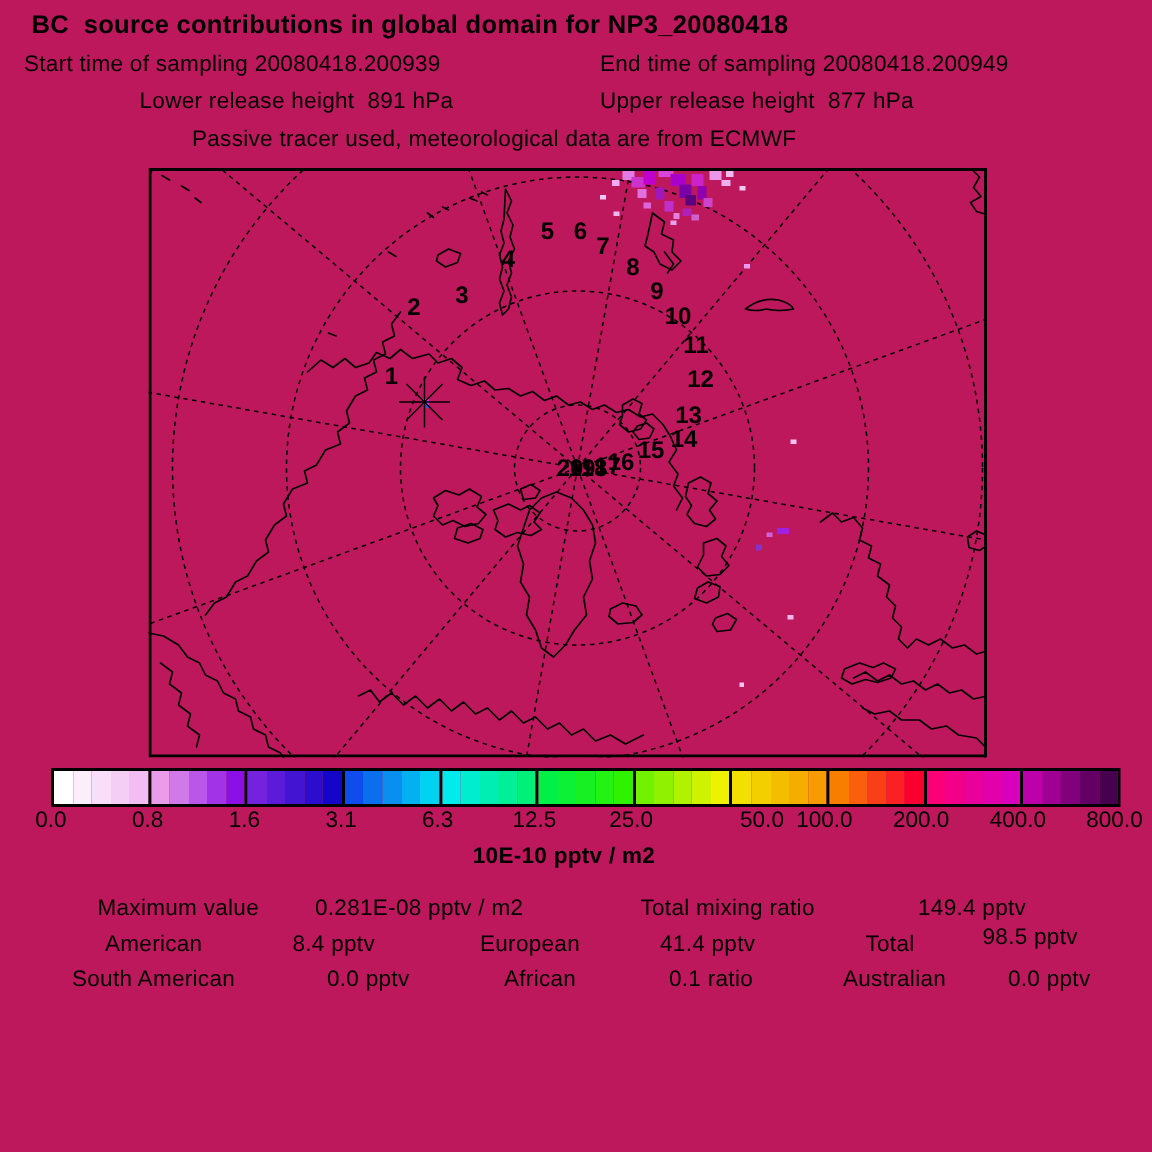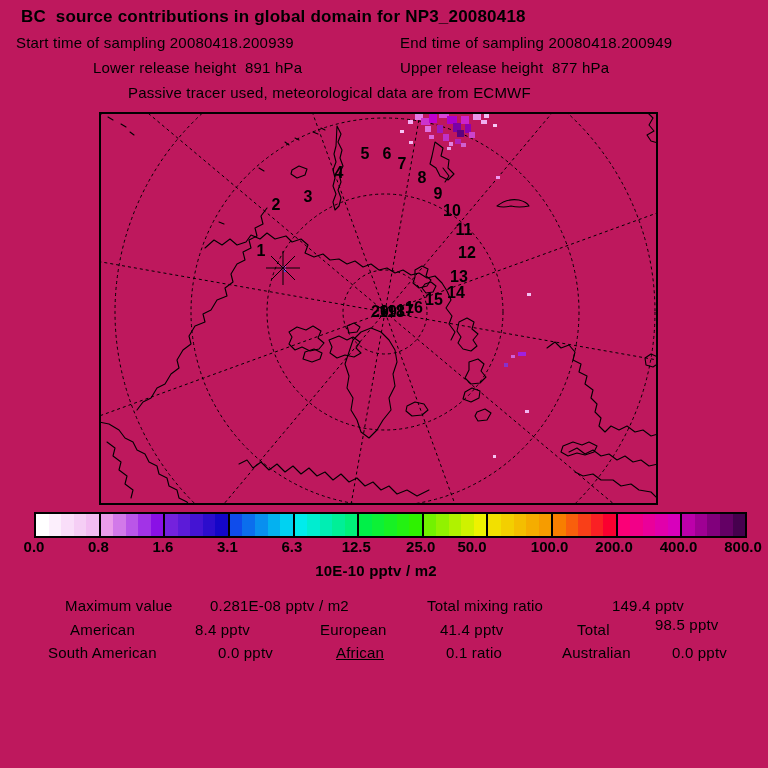--- a/index.html
+++ b/index.html
@@ -2,21 +2,21 @@
 <html><head>
 <meta charset="utf-8">
 <style>
   html,body{margin:0;padding:0;background:#fff;}
   .page{position:relative;width:768px;height:768px;background:#be185d;overflow:hidden;
         font-family:"Liberation Sans",sans-serif;color:#000;}
   .abs{position:absolute;white-space:pre;}
   .title{font-size:17px;font-weight:bold;letter-spacing:.2px;}
   .hline{font-size:15px;font-weight:500;letter-spacing:.2px;}
   .stat{font-size:15px;font-weight:500;letter-spacing:.2px;}
-  .tick{position:absolute;transform:translateX(-50%);font-size:15px;font-weight:bold;white-space:pre;}
+  .tick{position:absolute;transform:translateX(-50%);font-size:15px;font-weight:normal;white-space:pre;}
   #colorbar{position:absolute;left:34px;top:512px;width:709px;height:22px;
             border:2px solid #000;display:flex;box-sizing:content-box;}
   .cbseg{flex:1;display:flex;}
   .cbseg + .cbseg{border-left:2px solid #000;}
   .cbcell{flex:1;}
   svg text{font-family:"Liberation Sans",sans-serif;}
   .trajnum{font-size:16px;font-weight:bold;}
 </style>
 </head>
 <body>
@@ -258,21 +258,21 @@
       </div>
     </div>
   <div id="ticks" style="position:absolute;left:0;top:538px;width:768px;height:18px;">
       <span class="tick" style="left: 34px;">0.0</span>
       <span class="tick" style="left: 98.4545px;">0.8</span>
       <span class="tick" style="left: 162.909px;">1.6</span>
       <span class="tick" style="left: 227.364px;">3.1</span>
       <span class="tick" style="left: 291.818px;">6.3</span>
       <span class="tick" style="left: 356.273px;">12.5</span>
       <span class="tick" style="left: 420.727px;">25.0</span>
-      <span class="tick" style="left: 460px; padding-left: 24px;">50.0</span>
+      <span class="tick" style="left: 496px; padding-left: 24px;">50.0</span>
       <span class="tick" style="left: 549.636px;">100.0</span>
       <span class="tick" style="left: 614.091px;">200.0</span>
       <span class="tick" style="left: 678.545px;">400.0</span>
       <span class="tick" style="left: 743px;">800.0</span>
     </div>
   <div class="abs stat" style="left:376px;top:562px;transform:translateX(-50%);font-weight:bold;">10E-10 pptv / m2</div>
 
   <div class="abs stat" style="left:65px;top:597px;">Maximum value</div>
   <div class="abs stat" style="left:210px;top:597px;">0.281E-08 pptv / m2</div>
   <div class="abs stat" style="left:427px;top:597px;">Total mixing ratio</div>
@@ -280,17 +280,17 @@
 
   <div class="abs stat" style="left:70px;top:621px;">American</div>
   <div class="abs stat" style="left:195px;top:621px;">8.4 pptv</div>
   <div class="abs stat" style="left:320px;top:621px;">European</div>
   <div class="abs stat" style="left:440px;top:621px;">41.4 pptv</div>
   <div class="abs stat" style="left:577px;top:621px;">Total</div>
   <div class="abs stat" style="left:655px;top:616px;">98.5 pptv</div>
 
   <div class="abs stat" style="left:48px;top:644px;">South American</div>
   <div class="abs stat" style="left:218px;top:644px;">0.0 pptv</div>
-  <div class="abs stat" style="left:336px;top:644px;text-decoration:underline;">African</div>
+  <div class="abs stat" style="left:336px;top:644px;">African</div>
   <div class="abs stat" style="left:446px;top:644px;">0.1 ratio</div>
   <div class="abs stat" style="left:562px;top:644px;">Australian</div>
   <div class="abs stat" style="left:672px;top:644px;">0.0 pptv</div>
 </div>
 
 </body></html>

